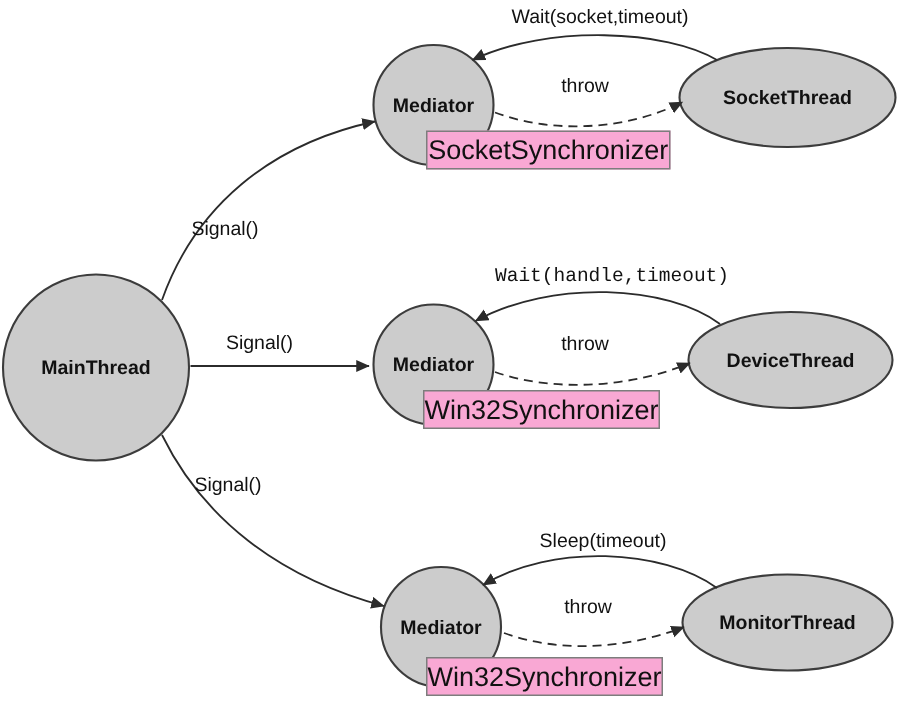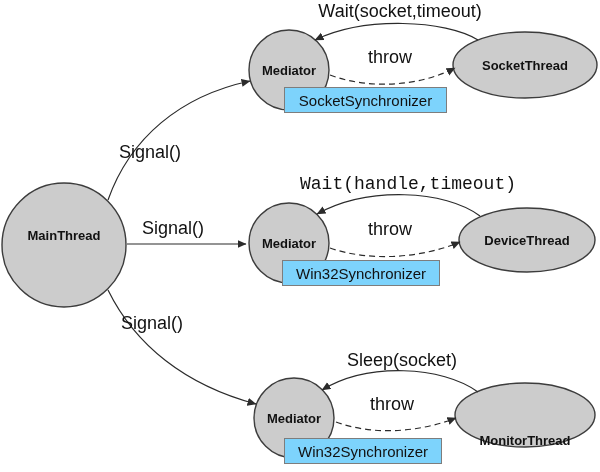--- a/index.html
+++ b/index.html
@@ -6,27 +6,27 @@
   .canvas {
     position:relative; width:600px; height:472px; background:#ffffff;
     font-family:"Liberation Sans", sans-serif; overflow:hidden;
   }
   .canvas svg { position:absolute; left:0; top:0; }
   .edge { fill:none; stroke:#2b2b2b; stroke-width:1.2; }
   .edge.dashed { stroke-dasharray:6 4; }
   .node { stroke:#3c3c3c; stroke-width:1.4; }
   .lbl {
     position:absolute; transform:translate(-50%,-50%);
-    font-size:18px; color:#111; white-space:nowrap; line-height:1;
+    font-size:13px; color:#111; white-space:nowrap; line-height:1;
   }
   .lbl.bold { font-weight:bold; font-size:13px; }
   .sync-box {
-    position:absolute; background:#7dd3fc; border:1px solid #7d7d7d;
+    position:absolute; background:#f9a8d4; border:1px solid #7d7d7d;
     display:flex; align-items:center; justify-content:center;
-    font-size:15px; color:#111; box-sizing:border-box; white-space:nowrap;
+    font-size:18px; color:#111; box-sizing:border-box; white-space:nowrap;
   }
 </style>
 </head>
 <body>
 
 <div class="canvas">
 
   <svg width="600" height="472" viewBox="0 0 600 472">
     <defs>
       <marker id="ah" markerUnits="userSpaceOnUse" markerWidth="10" markerHeight="9" refX="8.5" refY="4" orient="auto">
@@ -54,33 +54,33 @@
 
     <path d="M330,75 C370,90 420,86 455,68" class="edge dashed" marker-end="url(#ah)"></path>
     <path d="M330,248 C370,262 422,258 460,242" class="edge dashed" marker-end="url(#ah)"></path>
     <path d="M336,422 C374,436 420,432 456,418" class="edge dashed" marker-end="url(#ah)"></path>
   </svg>
 
   <div class="sync-box" style="left:284px; top:87px; width:163px; height:26px;">SocketSynchronizer</div>
   <div class="sync-box" style="left:282px; top:260px; width:158px; height:26px;">Win32Synchronizer</div>
   <div class="sync-box" style="left:284px; top:438px; width:158px; height:26px;">Win32Synchronizer</div>
 
-  <div class="lbl bold" style="left:64px; top:235px;">MainThread</div>
+  <div class="lbl bold" style="left:64px; top:245px;">MainThread</div>
 
   <div class="lbl bold" style="left:289px; top:70px;">Mediator</div>
   <div class="lbl bold" style="left:289px; top:243px;">Mediator</div>
   <div class="lbl bold" style="left:294px; top:418px;">Mediator</div>
 
   <div class="lbl bold" style="left:525px; top:65px;">SocketThread</div>
   <div class="lbl bold" style="left:527px; top:240px;">DeviceThread</div>
-  <div class="lbl bold" style="left:525px; top:440px;">MonitorThread</div>
+  <div class="lbl bold" style="left:525px; top:415px;">MonitorThread</div>
 
   <div class="lbl" style="left:400px; top:11px;">Wait(socket,timeout)</div>
   <div class="lbl" style="left:408px; top:184px;font-family:Liberation Mono, monospace;">Wait(handle,timeout)</div>
-  <div class="lbl" style="left:402px; top:360px;">Sleep(socket)</div>
+  <div class="lbl" style="left:402px; top:360px;">Sleep(timeout)</div>
 
   <div class="lbl" style="left:390px; top:57px;">throw</div>
   <div class="lbl" style="left:390px; top:229px;">throw</div>
   <div class="lbl" style="left:392px; top:404px;">throw</div>
 
   <div class="lbl" style="left:150px; top:152px;">Signal()</div>
   <div class="lbl" style="left:173px; top:228px;">Signal()</div>
   <div class="lbl" style="left:152px; top:323px;">Signal()</div>
 
 </div>

